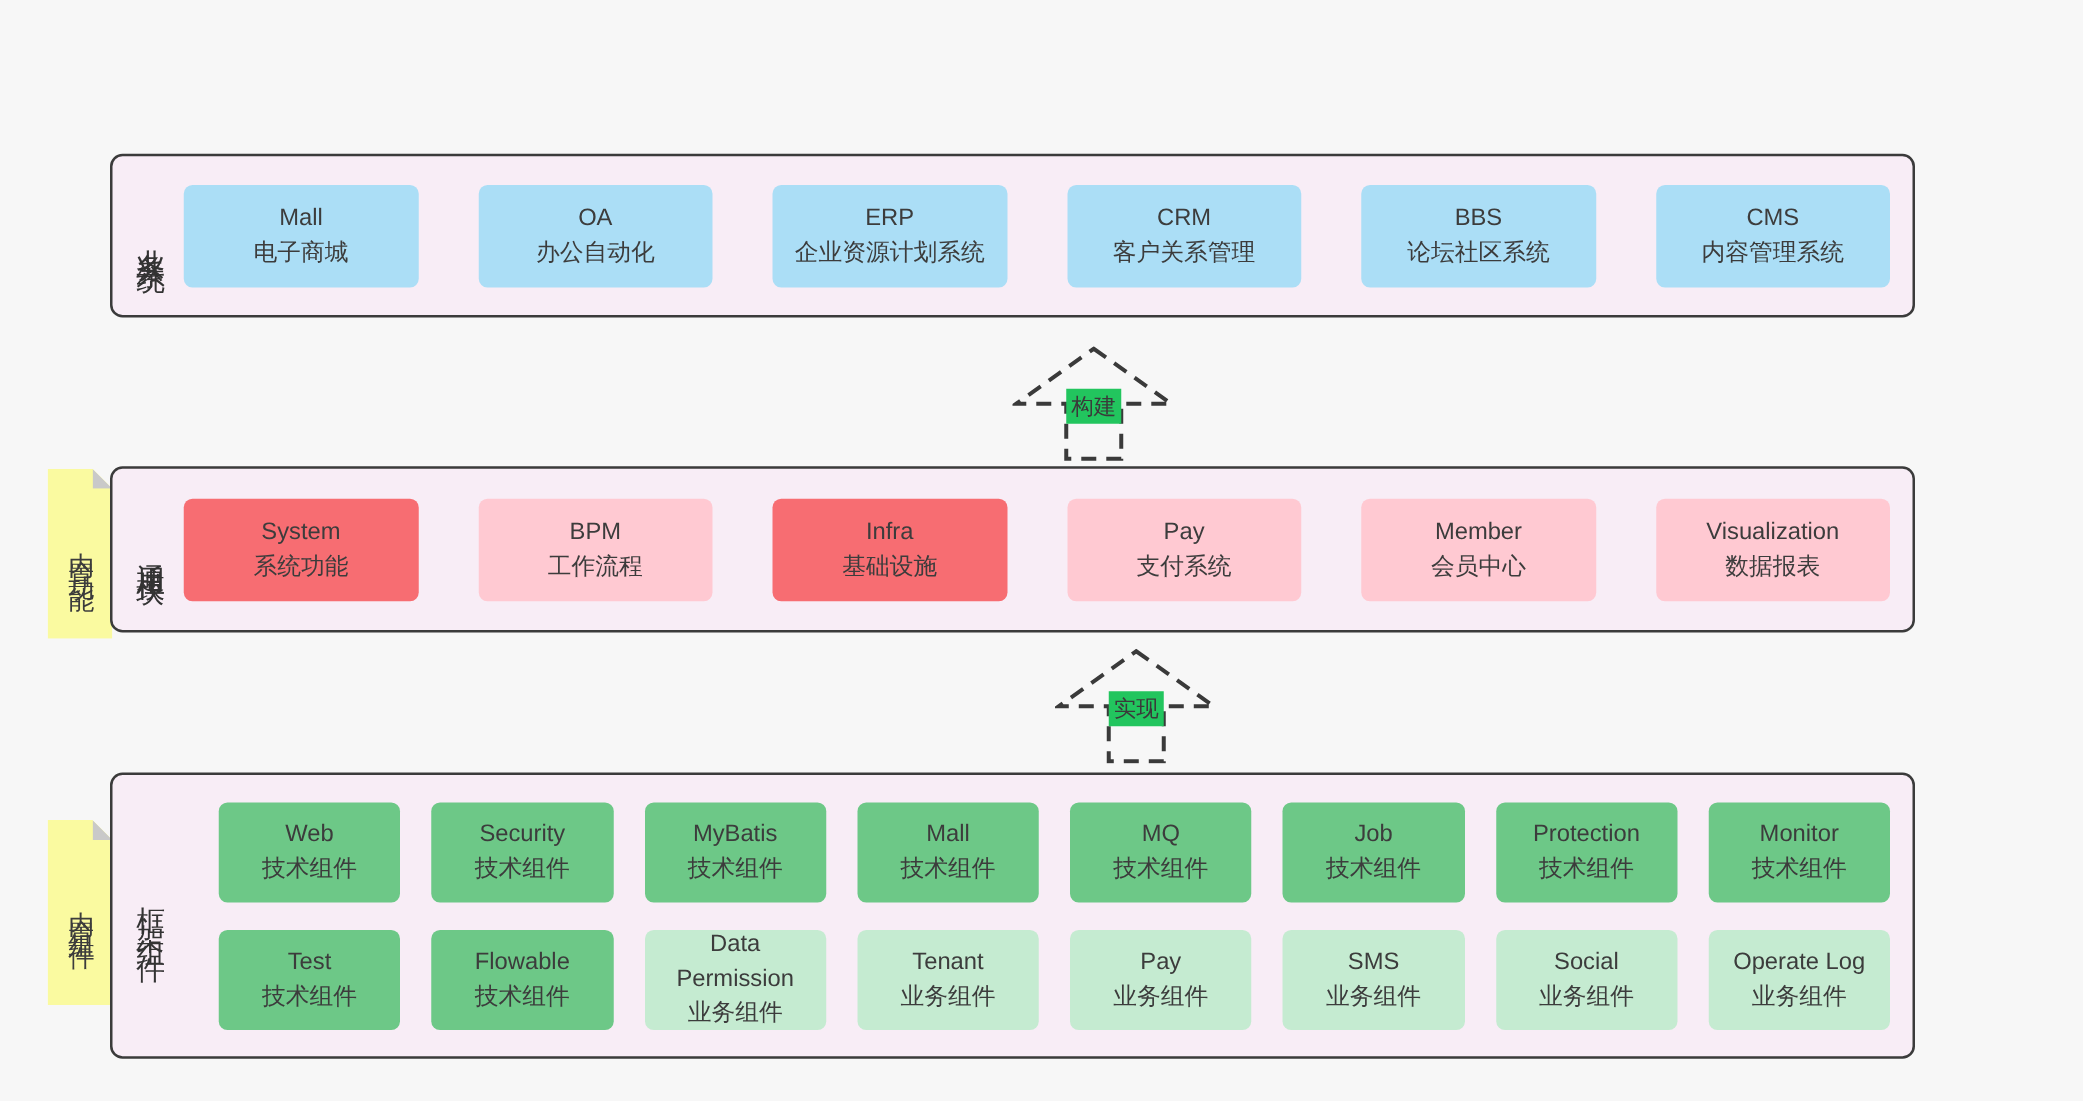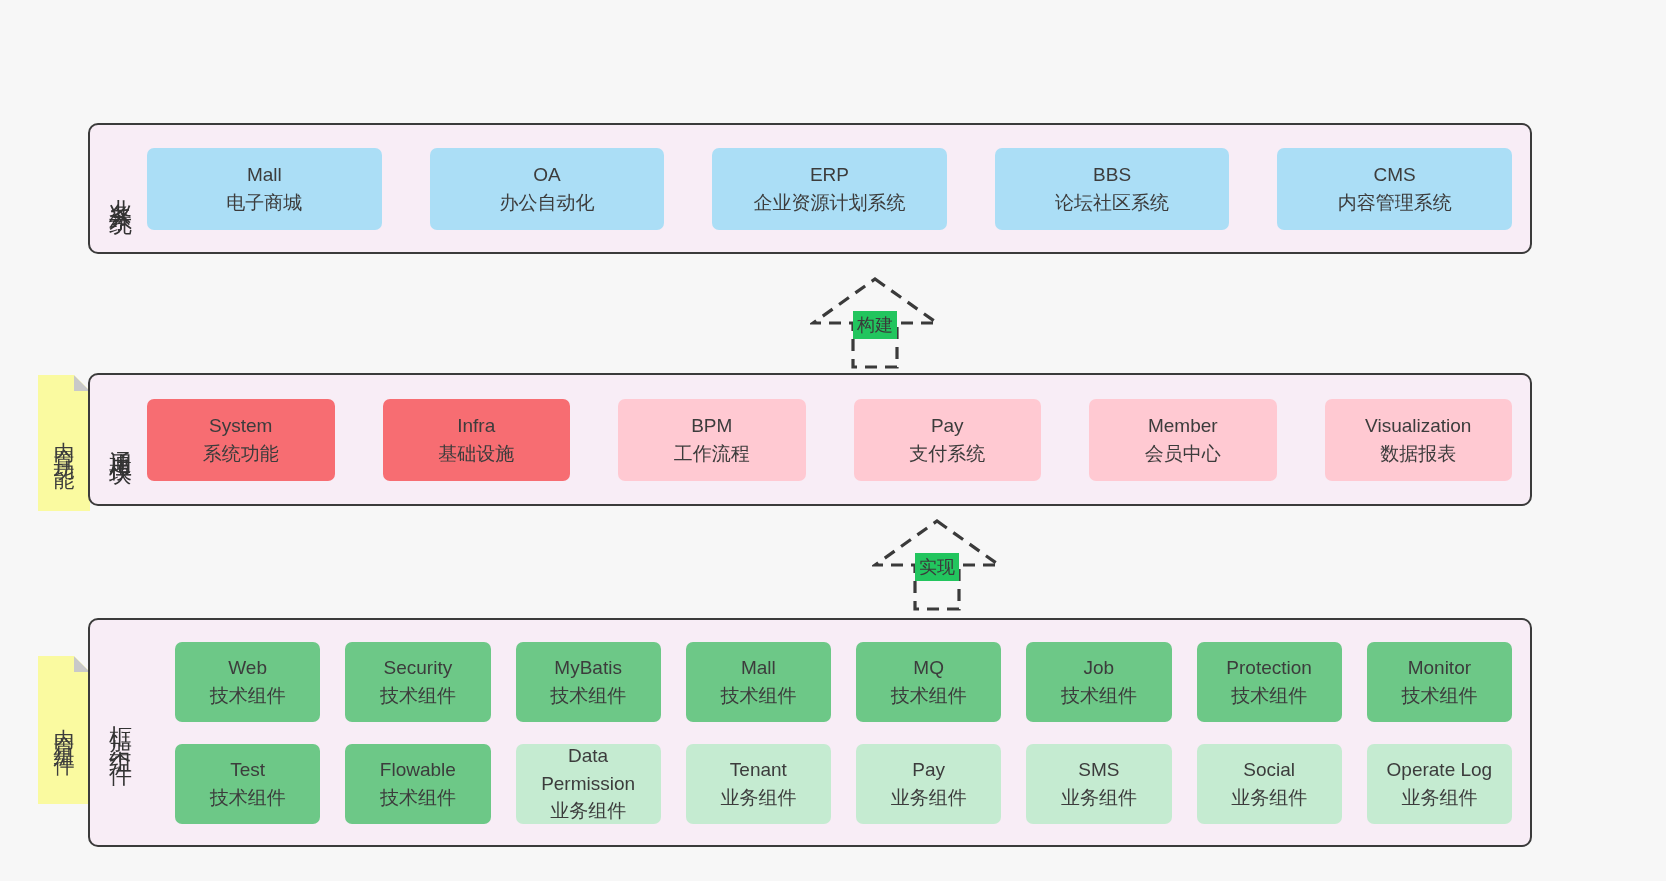--- a/index.html
+++ b/index.html
@@ -76,20 +76,24 @@
         </div>
       <div class="box blue">
           <div class="bt">OA</div>
           <div class="bs">办公自动化</div>
         </div>
       <div class="box blue">
           <div class="bt">ERP</div>
           <div class="bs">企业资源计划系统</div>
         </div>
       <div class="box blue">
+          <div class="bt">CRM</div>
+          <div class="bs">客户关系管理</div>
+        </div>
+      <div class="box blue">
           <div class="bt">BBS</div>
           <div class="bs">论坛社区系统</div>
         </div>
       <div class="box blue">
           <div class="bt">CMS</div>
           <div class="bs">内容管理系统</div>
         </div>
     </div>
   </div>
 
@@ -105,44 +109,44 @@
     <span class="fold"></span>
   </div>
 
   <div class="section" style="top:373px;height:133px;">
     <div class="sec-label">通用模块</div>
     <div class="boxes">
       <div class="box red">
           <div class="bt">System</div>
           <div class="bs">系统功能</div>
         </div>
+      <div class="box pink">
+          <div class="bt">BPM</div>
+          <div class="bs">工作流程</div>
+        </div>
       <div class="box red">
           <div class="bt">Infra</div>
           <div class="bs">基础设施</div>
         </div>
       <div class="box pink">
-          <div class="bt">BPM</div>
-          <div class="bs">工作流程</div>
-        </div>
-      <div class="box pink">
           <div class="bt">Pay</div>
           <div class="bs">支付系统</div>
         </div>
       <div class="box pink">
           <div class="bt">Member</div>
           <div class="bs">会员中心</div>
         </div>
       <div class="box pink">
           <div class="bt">Visualization</div>
           <div class="bs">数据报表</div>
         </div>
     </div>
   </div>
 
-  <div class="arrow" style="left:872px;top:519px;">
+  <div class="arrow" style="left:844px;top:519px;">
     <svg width="130" height="92" viewBox="0 0 130 92">
       <polygon points="65,2 127,46 87,46 87,90 43,90 43,46 3,46" fill="none" stroke="#3a3a3a" stroke-width="3.2" stroke-dasharray="12 8"></polygon>
     </svg>
     <span class="arrow-label">实现</span>
   </div>
 
   <div class="sticky" style="top:656px;height:148px;">
     <span class="sticky-label">内置组件</span>
     <span class="fold"></span>
   </div>

